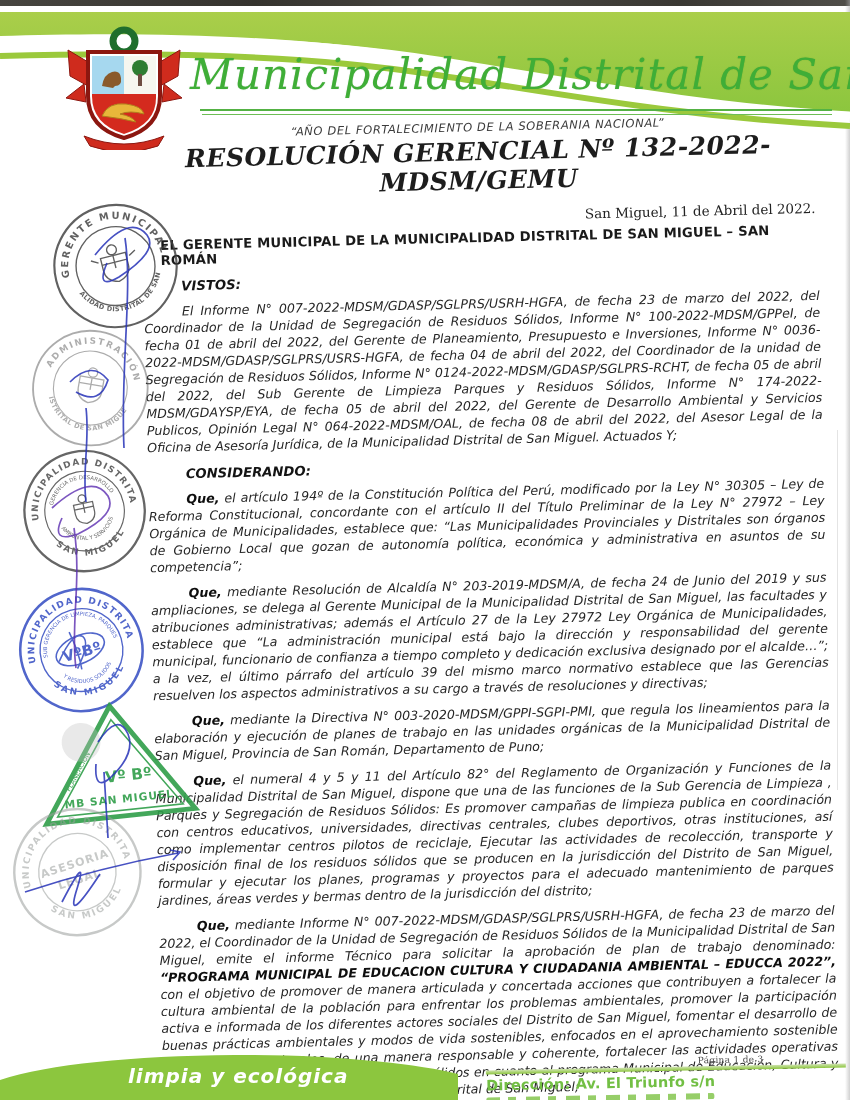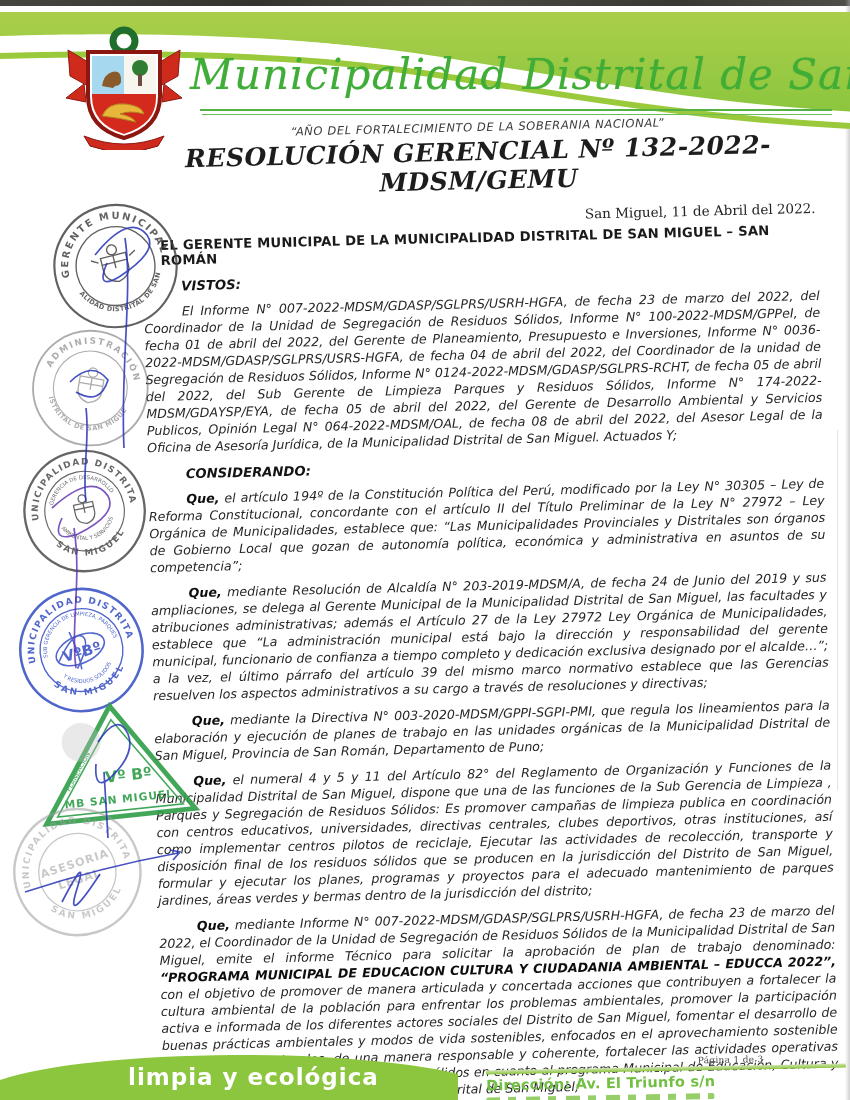--- a/index.html
+++ b/index.html
@@ -48,21 +48,21 @@
   }
   .para b{color:#0e0e0e;}
   
   .stamp{position:absolute;pointer-events:none;}
   .stamp svg text{font-family:"DejaVu Sans", sans-serif;}
   #sig-overlay{position:absolute;left:0;top:0;pointer-events:none;}
   
   .footer-swoosh{position:absolute;left:0;top:1050px;}
   .footer-tagline{
     position:absolute;left:128px;top:1064px;z-index:3;
-    font-weight:bold;font-size:23px;color:#ffffff;
+    font-weight:bold;font-style:italic;font-size:20px;color:#ffffff;
     letter-spacing:1px;white-space:nowrap;
   }
   .footer-right{position:absolute;left:486px;top:1056px;width:360px;
     transform:rotate(-1.1deg);}
   .page-indicator{font-family:"DejaVu Serif", serif;font-size:9px;color:#4c4c4c;
     margin-left:212px;letter-spacing:.3px;}
   .footer-rule{width:100%;height:4px;margin-top:1px;
     background:linear-gradient(180deg,#cfe3b0,#8dc63f);}
   .footer-address{font-weight:bold;font-size:14.5px;color:#72bf44;margin-top:3px;
     letter-spacing:.2px;}

